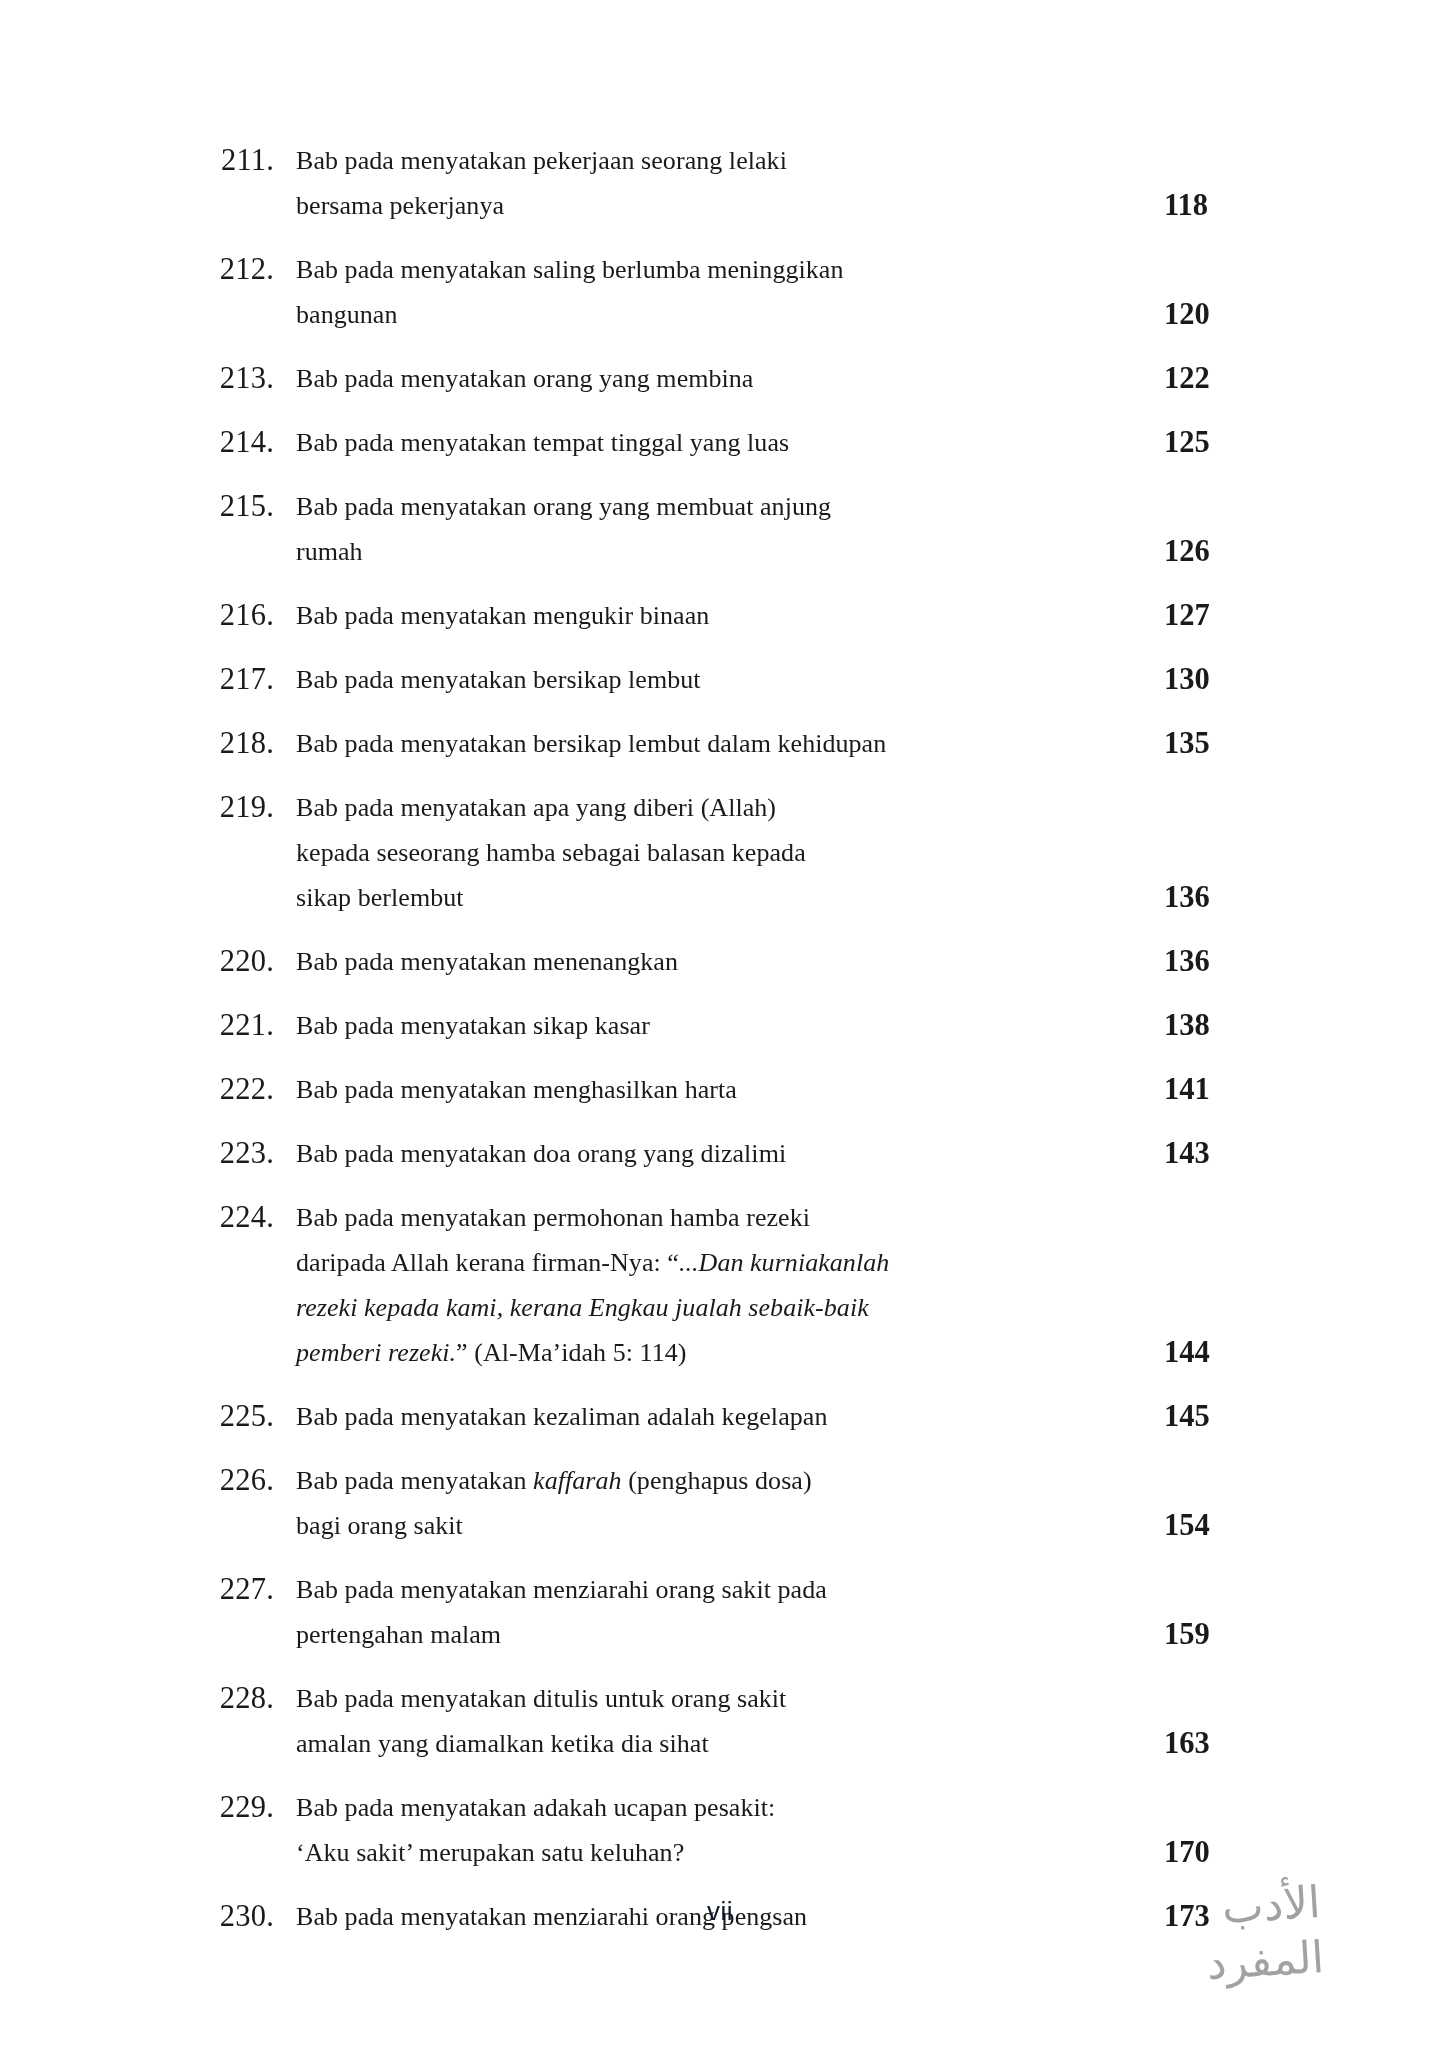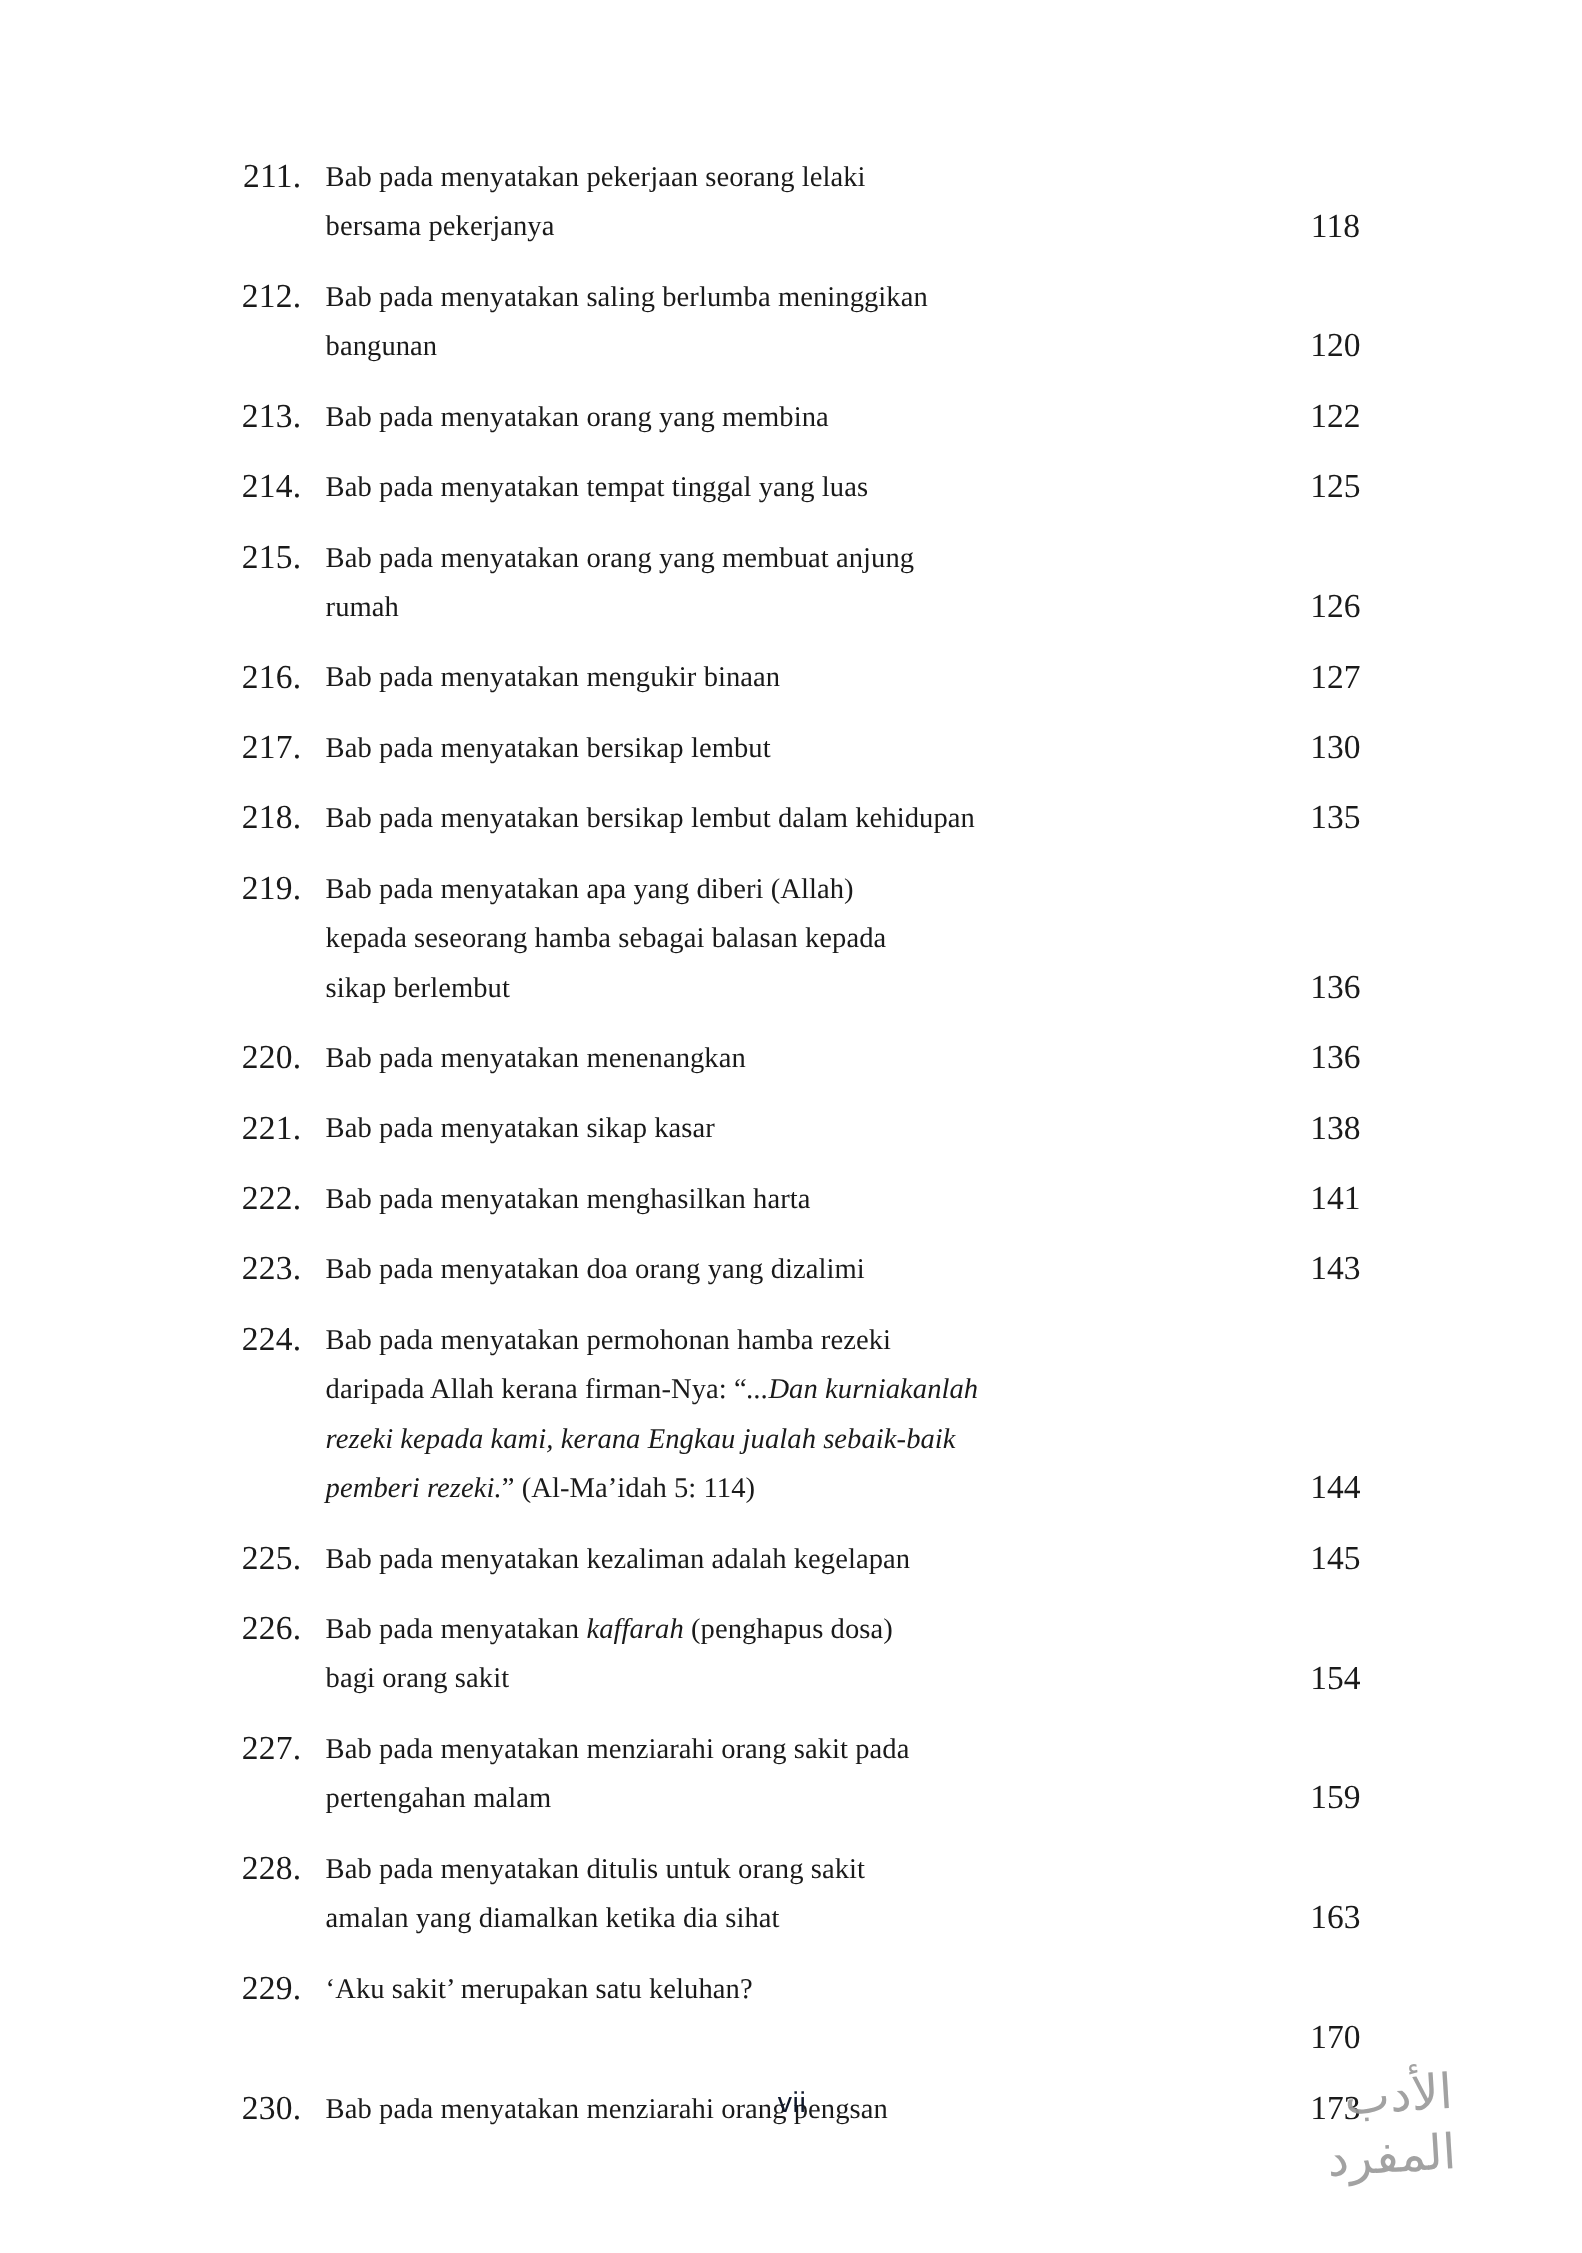--- a/index.html
+++ b/index.html
@@ -56,24 +56,25 @@
   }
 
   .entry-title i {
     font-style: italic;
     font-family: Liberation Serif, serif;
   }
 
   .entry-page {
     flex: 0 0 auto;
     width: 100px;
-    text-align: center;
+    text-align: left;
     font-size: 30.5px;
     line-height: 45px;
     white-space: nowrap;
+    font-weight: bold;
   }
 
   
   .entry-page .spacer {
     display: block;
     visibility: hidden;
   }
 
   .footer {
     position: absolute;
@@ -249,20 +250,21 @@
         <div class="entry-num">228.</div>
         <div class="entry-title">
           <span class="line">Bab pada menyatakan ditulis untuk orang sakit</span>
           <span class="line">amalan yang diamalkan ketika dia sihat</span>
         </div>
         <div class="entry-page"><span class="spacer">0</span><span>163</span></div>
       </div>
       <div class="toc-entry">
         <div class="entry-num">229.</div>
         <div class="entry-title">
+          <span class="line">Bab pada menyatakan adakah ucapan pesakit:</span>
           <span class="line">‘Aku sakit’ merupakan satu keluhan?</span>
         </div>
         <div class="entry-page"><span class="spacer">0</span><span>170</span></div>
       </div>
       <div class="toc-entry">
         <div class="entry-num">230.</div>
         <div class="entry-title">
           <span class="line">Bab pada menyatakan menziarahi orang pengsan</span>
         </div>
         <div class="entry-page"><span>173</span></div>

